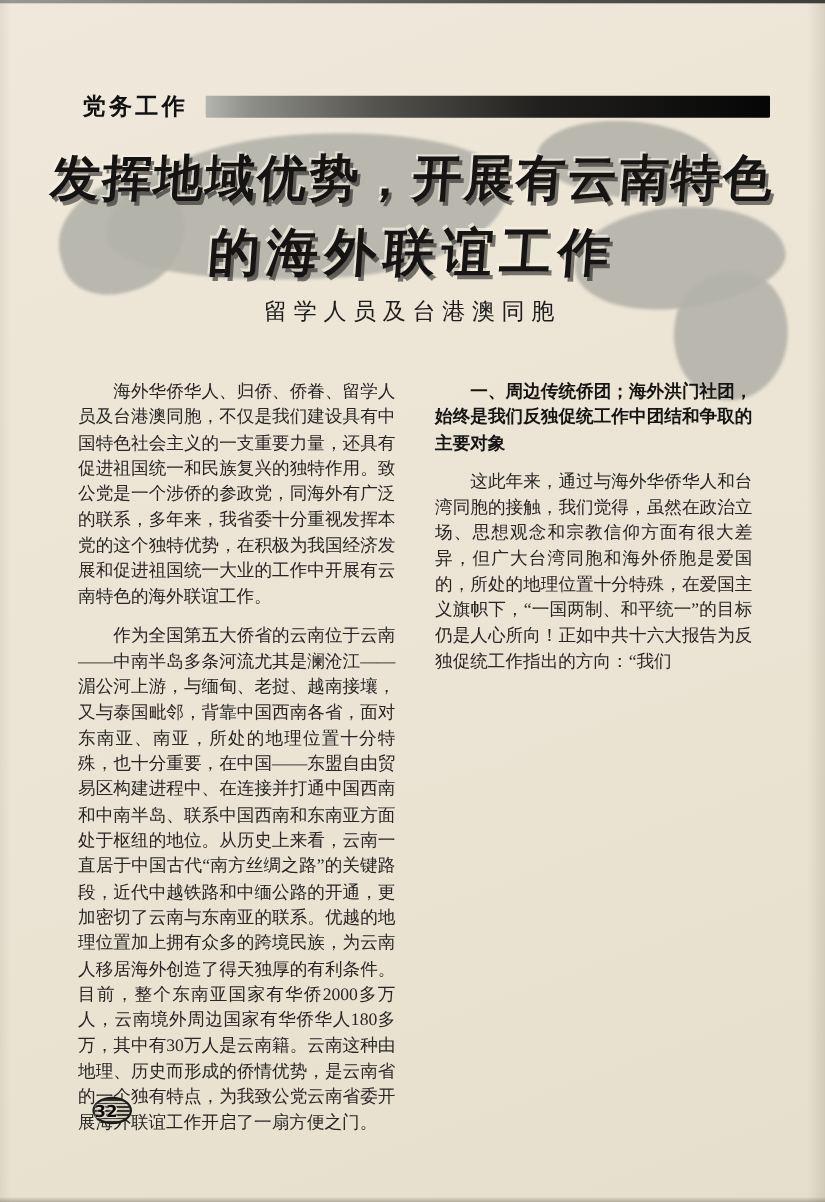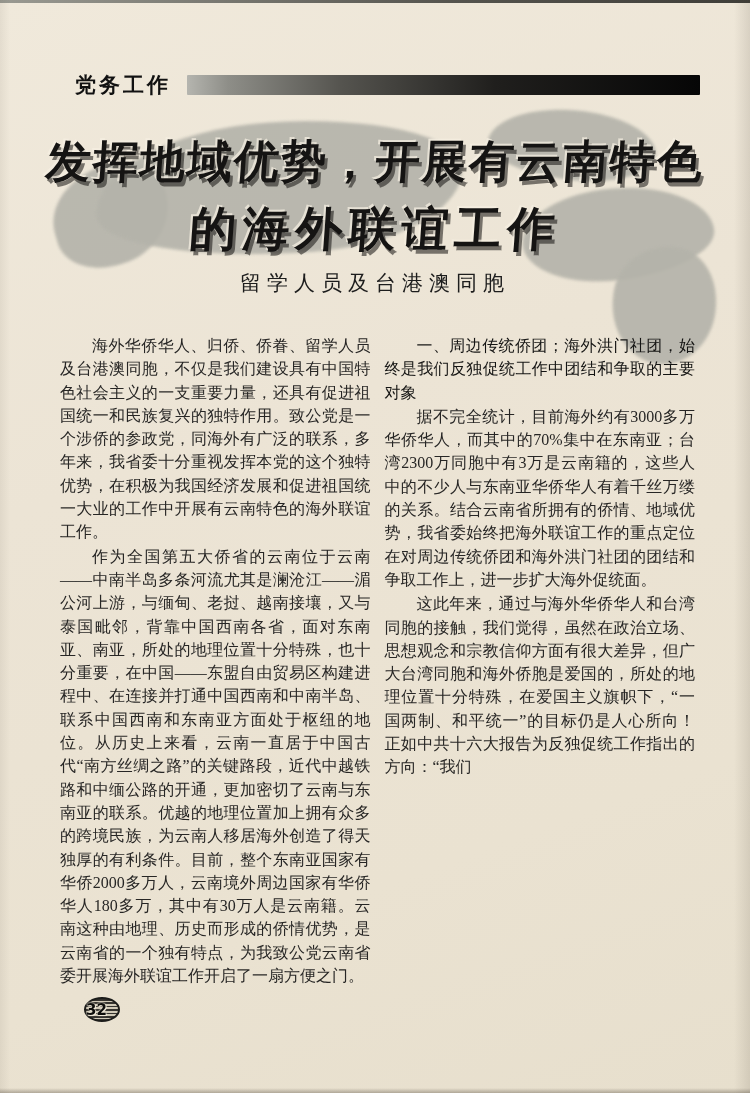--- a/index.html
+++ b/index.html
@@ -16,21 +16,21 @@
   .scan-edge-top{position:absolute;top:0;left:0;width:100%;height:3px;
     background:linear-gradient(to right,#9a9a92,#55544e 60%,#3f3e39);}
   .scan-edge-bottom{position:absolute;bottom:0;left:0;width:100%;height:5px;
     background:linear-gradient(to bottom,rgba(0,0,0,0),rgba(70,62,50,.35));}
   .scan-edge-right{position:absolute;top:0;right:0;width:16px;height:100%;
     background:linear-gradient(to right,rgba(0,0,0,0),rgba(60,52,40,.12));}
   .scan-edge-left{position:absolute;top:0;left:0;width:10px;height:100%;
     background:linear-gradient(to left,rgba(0,0,0,0),rgba(60,52,40,.07));}
 
   
-  .page-header{position:absolute;top:72px;left:75px;right:50px;height:26px;display:flex;align-items:center;}
+  .page-header{position:absolute;top:84px;left:75px;right:50px;height:26px;display:flex;align-items:center;}
   .section-label{
     font-family:"DejaVu Sans","Liberation Sans",sans-serif;
     font-weight:bold;font-size:21px;letter-spacing:3px;color:#111;white-space:nowrap;}
   .header-bar{flex:1;height:20px;margin-left:16px;
     background:linear-gradient(to right,#b5b5af 0%,#8e8e88 8%,#55544f 30%,#201f1d 60%,#060606 100%);
     border-radius:1px;}
 
   
   .title-area{position:absolute;top:108px;left:40px;width:670px;height:165px;}
   .blob{position:absolute;background:#b4b3aa;opacity:.9;filter:blur(1.5px);z-index:0;}
@@ -49,25 +49,25 @@
   .title-line1{font-size:45px;letter-spacing:2px;margin-top:24px;}
   .title-line2{font-size:47px;letter-spacing:6px;margin-top:6px;}
 
   .byline{position:absolute;top:269px;left:0;width:100%;text-align:center;
     font-size:21px;letter-spacing:6px;color:#1d1d1d;}
 
   
   .columns{position:absolute;top:333px;left:59px;width:637px;display:flex;gap:12px;}
   .column{width:313px;}
   .para{
-    margin:1px;font-size:16px;line-height:23.3px;
+    margin:12px;font-size:16px;line-height:23.3px;
     text-align:justify;text-justify:inter-ideograph;
     word-break:break-all;color:#272625;}
   .indent{text-indent:2em;}
-  .heading{font-weight:normal;color:#141413;}
+  .heading{font-weight:bold;color:#141413;}
 
   
   .page-number{
     position:absolute;left:84px;top:997px;width:36px;height:25px;
     border:2px solid #1c1c1a;border-radius:50%;
     background:repeating-linear-gradient(180deg,#35332f 0px,#35332f 1.6px,#cfc8b6 1.6px,#cfc8b6 3.4px);
     display:flex;align-items:center;justify-content:flex-start;box-sizing:border-box;}
   .page-number span{
     font-family:"DejaVu Sans","Liberation Sans",sans-serif;
     font-weight:900;font-size:15px;color:#0e0e0c;
@@ -98,21 +98,20 @@
 
   <div class="byline">留学人员及台港澳同胞</div>
 
   <main class="columns">
     <section class="column">
       <p class="para indent">海外华侨华人、归侨、侨眷、留学人员及台港澳同胞，不仅是我们建设具有中国特色社会主义的一支重要力量，还具有促进祖国统一和民族复兴的独特作用。致公党是一个涉侨的参政党，同海外有广泛的联系，多年来，我省委十分重视发挥本党的这个独特优势，在积极为我国经济发展和促进祖国统一大业的工作中开展有云南特色的海外联谊工作。</p>
       <p class="para indent">作为全国第五大侨省的云南位于云南——中南半岛多条河流尤其是澜沧江——湄公河上游，与缅甸、老挝、越南接壤，又与泰国毗邻，背靠中国西南各省，面对东南亚、南亚，所处的地理位置十分特殊，也十分重要，在中国——东盟自由贸易区构建进程中、在连接并打通中国西南和中南半岛、联系中国西南和东南亚方面处于枢纽的地位。从历史上来看，云南一直居于中国古代“南方丝绸之路”的关键路段，近代中越铁路和中缅公路的开通，更加密切了云南与东南亚的联系。优越的地理位置加上拥有众多的跨境民族，为云南人移居海外创造了得天独厚的有利条件。目前，整个东南亚国家有华侨2000多万人，云南境外周边国家有华侨华人180多万，其中有30万人是云南籍。云南这种由地理、历史而形成的侨情优势，是云南省的一个独有特点，为我致公党云南省委开展海外联谊工作开启了一扇方便之门。</p>
     </section>
     <section class="column">
       <p class="para indent heading">一、周边传统侨团；海外洪门社团，始终是我们反独促统工作中团结和争取的主要对象</p>
-      <p class="para indent">据不完全统计，目前海外约有3000多万华侨华人，而其中的70%集中在东南亚；台湾2300万同胞中有3万是云南籍的，这些人中的不少人与东南亚华侨华人有着千丝万缕的关系。结合云南省所拥有的侨情、地域优势，我省委始终把海外联谊工作的重点定位在对周边传统侨团和海外洪门社团的团结和争取工作上，进一步扩大海外促统面。</p>
       <p class="para indent">这此年来，通过与海外华侨华人和台湾同胞的接触，我们觉得，虽然在政治立场、思想观念和宗教信仰方面有很大差异，但广大台湾同胞和海外侨胞是爱国的，所处的地理位置十分特殊，在爱国主义旗帜下，“一国两制、和平统一”的目标仍是人心所向！正如中共十六大报告为反独促统工作指出的方向：“我们</p>
     </section>
   </main>
 
   <div class="page-number">
     <span>32</span>
   </div>
 
   <div class="scan-edge-bottom"></div>
 </div>

